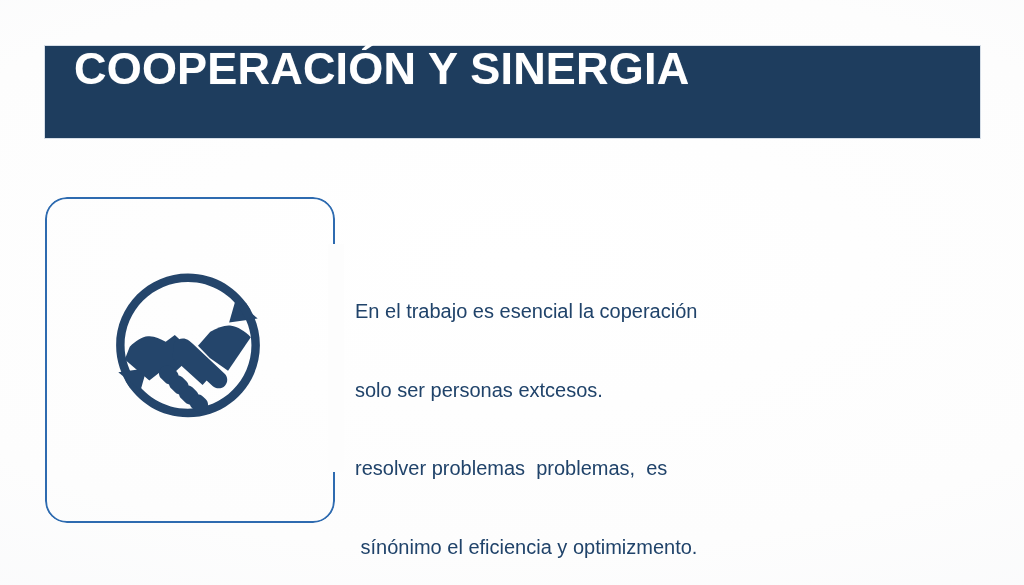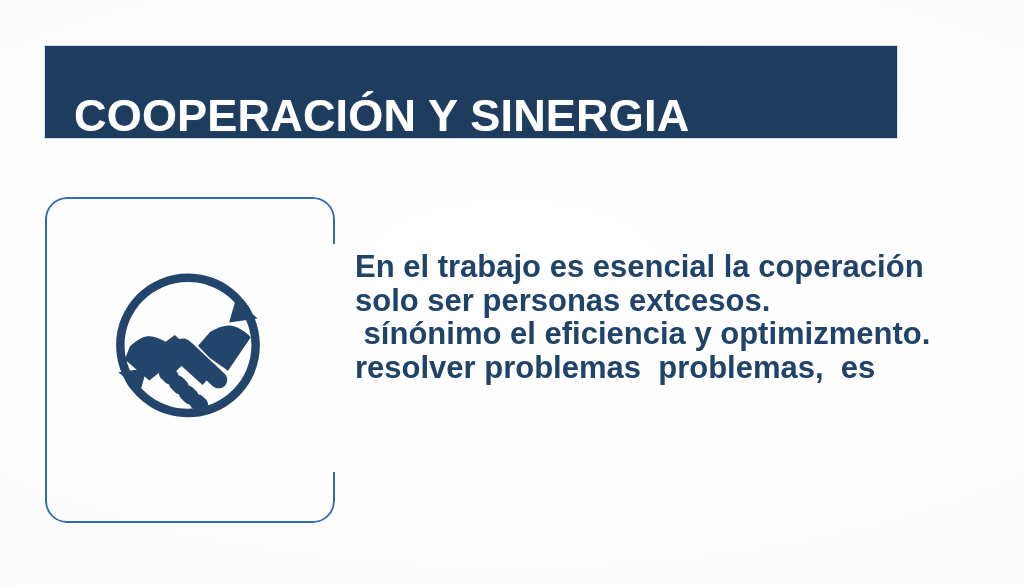--- a/index.html
+++ b/index.html
@@ -22,26 +22,26 @@
     height: 585px;
     background:
       radial-gradient(ellipse 120% 90% at 50% 45%, #ffffff 0%, #fdfdfd 55%, #f7f8fa 100%);
   }
 
   
   .title-bar {
     position: absolute;
     left: 45px;
     top: 46px;
-    width: 852px;
+    width: 935px;
     height: 92px;
     background: #1e3d5e;
     box-sizing: border-box;
     display: flex;
-    align-items: flex-end;
+    align-items: flex-start;
     box-shadow: 0 0 0 1px rgba(210,218,228,0.9);
   }
   .title-text {
     color: #ffffff;
     font-size: 45px;
     font-weight: bold;
     letter-spacing: 0.2px;
     padding-left: 29px;
     line-height: 1;
     white-space: nowrap;
@@ -88,24 +88,25 @@
 
   
   .body-text {
     position: absolute;
     left: 355px;
     top: 250px;
     width: 600px;
   }
   .body-line {
     color: #20436a;
-    font-size: 31px;
-    font-weight: bold;
+    font-size: 20px;
+    font-weight: normal;
     line-height: 33.5px;
     white-space: pre;
+    margin-top: 45px;
   }
 </style>
 </head>
 <body>
 
 <div class="slide">
 
   <div class="title-bar">
     <div class="title-text">COOPERACIÓN Y SINERGIA</div>
   </div>
@@ -197,17 +198,17 @@
                  c-3.3 3.5 -8.8 3.7 -12.3 0.4
                  l-3 -2.8
                  c-3.5 -3.3 -3.7 -8.8 -0.4 -12.3 z"></path>
       </g>
     </svg>
   </div>
 
   <div class="body-text">
     <div class="body-line">En el trabajo es esencial la coperación</div>
     <div class="body-line">solo ser personas extcesos.</div>
+    <div class="body-line">resolver problemas  problemas,  es</div>
     <div class="body-line"> sínónimo el eficiencia y optimizmento.</div>
-    <div class="body-line">resolver problemas  problemas,  es</div>
   </div>
 
 </div>
 
 </body></html>

